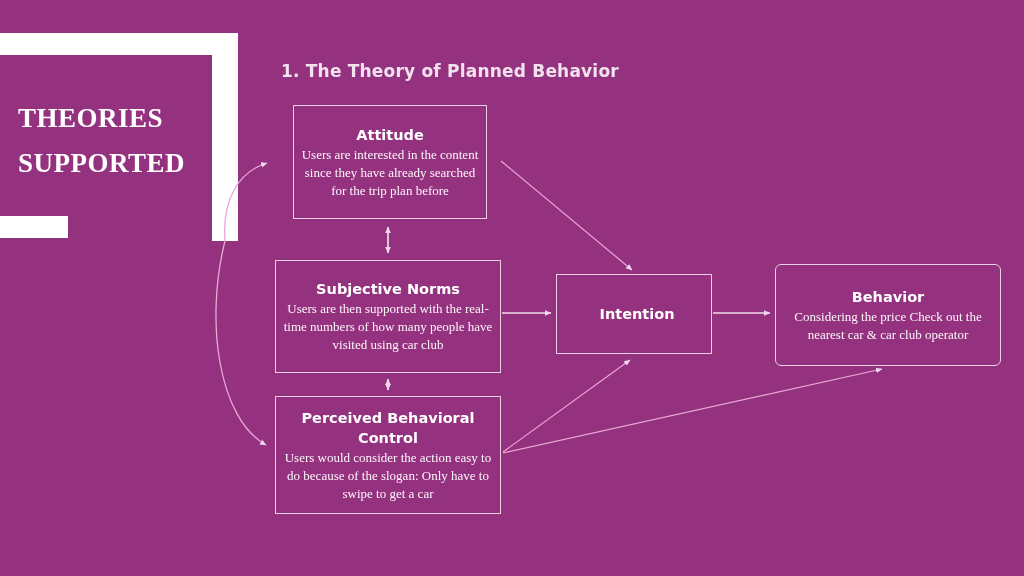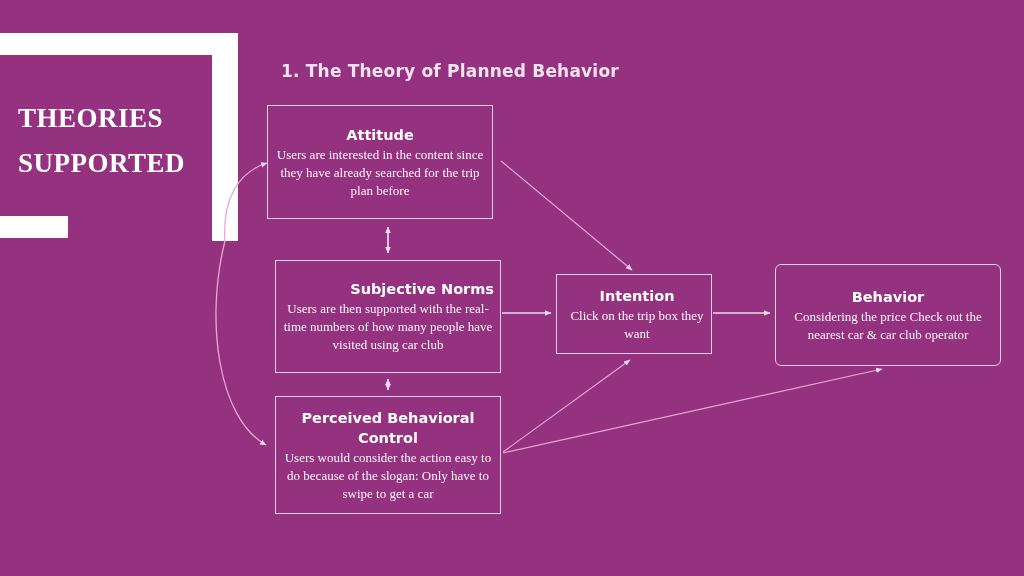--- a/index.html
+++ b/index.html
@@ -83,22 +83,22 @@
     margin-bottom: 1px;
   }
   .box .b-body {
     font-family: Liberation Serif, serif;
     font-weight: normal;
     font-size: 13px;
     line-height: 18px;
     color: #fdf6fb;
   }
 
-  #box-attitude  { left: 267px; top: 105px;  width: 226px; height: 114px; }
-  #box-norms     { left: 275px; top: 260px;  width: 226px; height: 113px; align-items: flex-end; }
+  #box-attitude  { left: 293px; top: 105px;  width: 194px; height: 114px; }
+  #box-norms     { left: 275px; top: 260px;  width: 226px; height: 113px; }
   #box-pbc       { left: 275px; top: 396px;  width: 226px; height: 118px; }
   #box-intention { left: 556px; top: 274px;  width: 156px; height: 80px; padding-left: 12px;  }
   #box-behavior  { left: 775px; top: 264px;  width: 226px; height: 102px; border-radius: 6px; }
 
   
   #links {
     position: absolute;
     left: 0; top: 0;
     width: 1024px; height: 576px;
     pointer-events: none;
@@ -161,21 +161,20 @@
     <div class="b-body">Users are then supported with the real-time numbers of how many people have visited using car club</div>
   </div>
 
   <div class="box" id="box-pbc">
     <div class="b-title">Perceived Behavioral Control</div>
     <div class="b-body">Users would consider the action easy to do because of the slogan: Only have to swipe to get a car</div>
   </div>
 
   <div class="box" id="box-intention">
     <div class="b-title">Intention</div>
-    <div class="b-body">Click on the trip box they want</div>
   </div>
 
   <div class="box" id="box-behavior">
     <div class="b-title">Behavior</div>
     <div class="b-body">Considering the price Check out the nearest car &amp; car club operator</div>
   </div>
 
 </div>
 
 </body></html>

